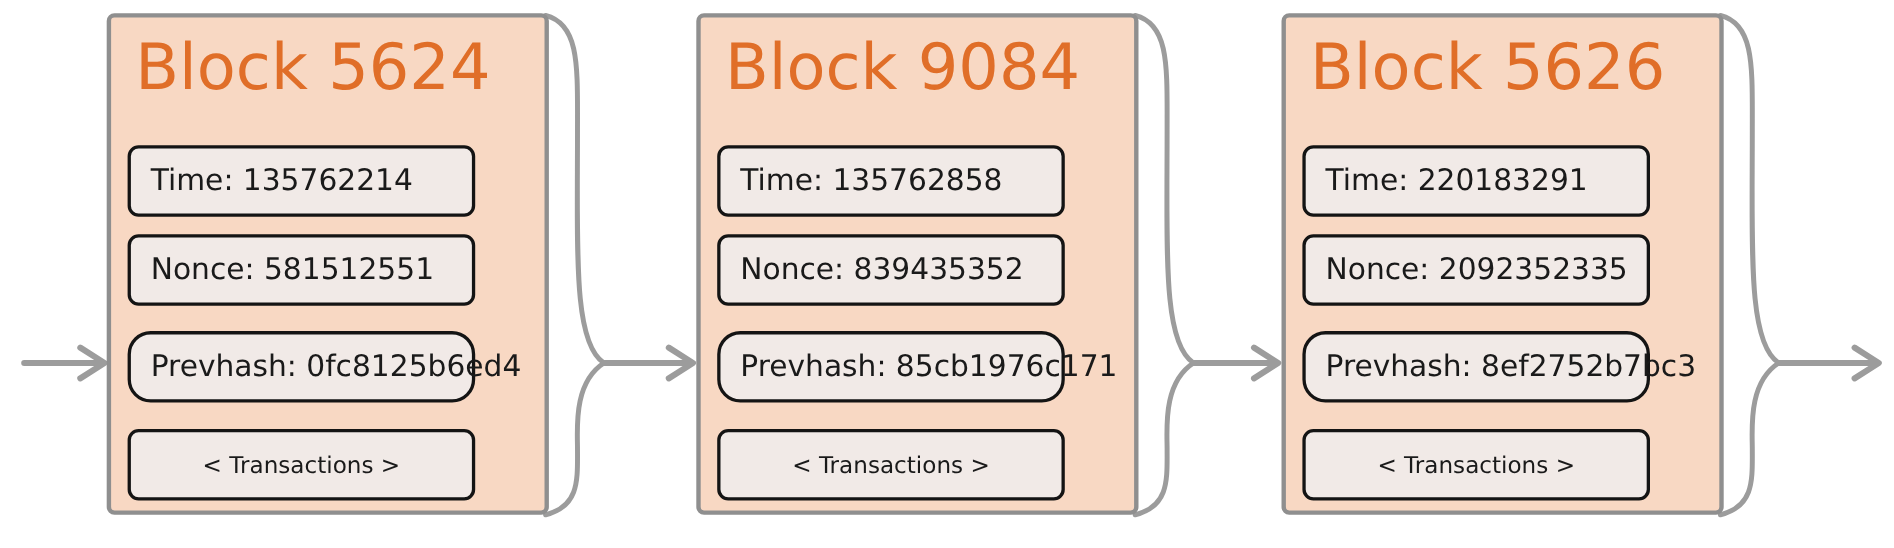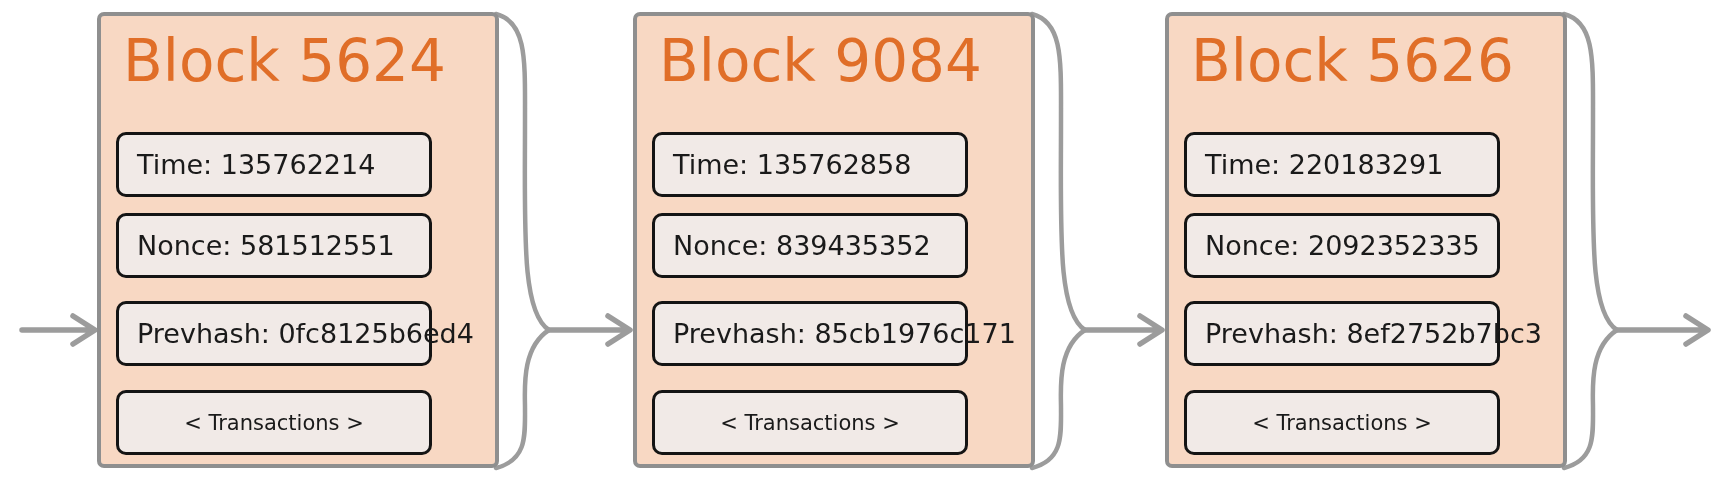--- a/index.html
+++ b/index.html
@@ -47,21 +47,21 @@
     background:var(--field-bg);
     border:3px solid var(--field-border);
     border-radius:10px;
     display:flex;align-items:center;
     padding:0 18px;
     font-size:27px;color:var(--text);
     white-space:nowrap;
   }
   .field.time{top:116px;}
   .field.nonce{top:197px;}
-  .field.prevhash{top:285px;}
+  .field.prevhash{top:285px;border-radius:21px;}
   .field.transactions{
     top:374px;justify-content:center;
     font-size:21px;cursor:pointer;
   }
 </style>
 </head>
 <body>
 
 <div class="canvas">
 

